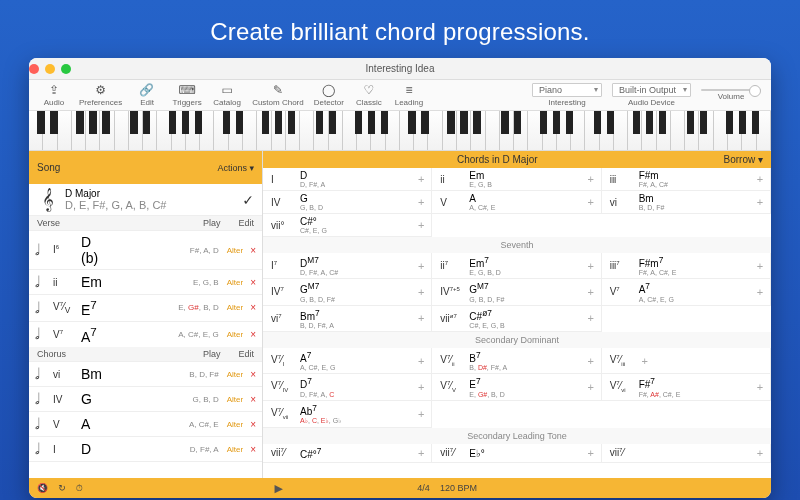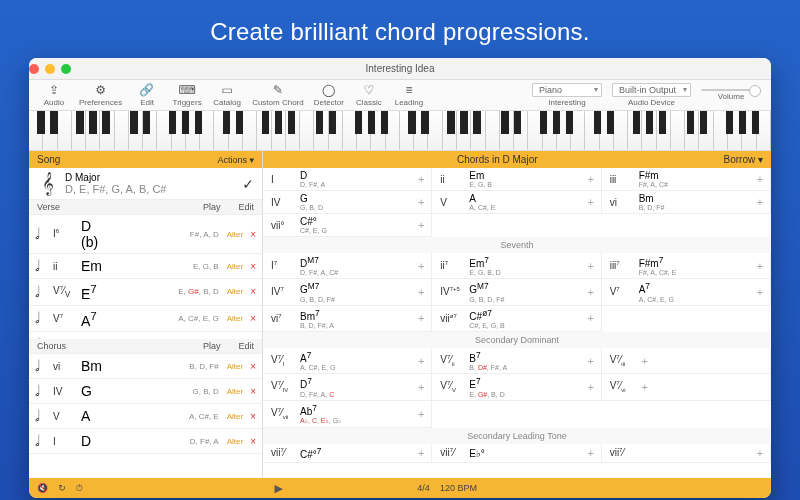--- a/index.html
+++ b/index.html
@@ -19,21 +19,21 @@
 .sel:after{content:"▾";position:absolute;right:3px;top:1px;font-size:8px;color:#888}
 .vol{width:60px;height:2px;background:#ccc;position:relative;border-radius:2px}
 .vol:after{content:"";position:absolute;right:0;top:-4px;width:10px;height:10px;border-radius:50%;background:#fff;border:1px solid #bbb}
 .piano{height:40px;background:#fff;display:flex;border-bottom:1px solid #ddd;position:relative}
 .wk{flex:1;border-right:1px solid #ccc;background:linear-gradient(180deg,#fefefe,#f2f2f2);position:relative}
 .blackrow{position:absolute;inset:0;display:flex;pointer-events:none}
 .oct{flex:1;position:relative}
 .bk{position:absolute;top:0;width:8%;height:60%;background:#222}
 .split{flex:1;display:flex;min-height:0}
 .song{width:234px;display:flex;flex-direction:column;border-right:1px solid #ddd;min-height:0}
-.songhdr{background:#f6b634;font-size:10px;display:flex;align-items:flex-end;padding:3px 8px;color:#333}
+.songhdr{background:#f6b634;font-size:10px;display:flex;align-items:flex-end;padding:11px 8px;color:#333}
 .songhdr .act{margin-left:auto;font-size:9px;color:#333}
 .key{display:flex;align-items:center;padding:4px 8px;border-bottom:1px solid #eee;gap:6px}
 .clef{font-size:20px;width:22px;text-align:center;color:#333}
 .keyname{font-size:10px;font-weight:500}
 .keynotes{font-size:11px;color:#888}
 .chk{margin-left:auto;font-size:14px;color:#333}
 .sect{background:#f5f5f5;font-size:9px;color:#555;padding:2px 8px;display:flex;border-bottom:1px solid #eee}
 .sect>span:nth-child(2){margin-left:auto;margin-right:18px}
 .slist{flex:1;overflow:hidden;min-height:0}
 .srow{display:flex;align-items:center;padding:3px 6px;border-bottom:1px solid #eee;font-size:9px;gap:4px}
@@ -518,20 +518,24 @@
             <div class="cell">
               <div class="deg">V<sup>7</sup>⁄<sub>V</sub></div>
               <div class="info">
                 <div class="nm">E<sup>7</sup></div>
                 <div class="nt">E, <span class="r">G#</span>, B, D</div>
               </div>
               <div class="plus">+</div>
             </div>
             <div class="cell">
               <div class="deg">V<sup>7</sup>⁄<sub>vi</sub></div>
+              <div class="info">
+                <div class="nm">F#<sup>7</sup></div>
+                <div class="nt">F#, <span class="r">A#</span>, C#, E</div>
+              </div>
               <div class="plus">+</div>
             </div>
             <div class="cell">
               <div class="deg">V<sup>7</sup>⁄<sub>vii</sub></div>
               <div class="info">
                 <div class="nm">Ab<sup>7</sup></div>
                 <div class="nt"><span class="r">A♭</span>, <span class="r">C</span>, <span class="r">E♭</span>, G♭</div>
               </div>
               <div class="plus">+</div>
             </div>

